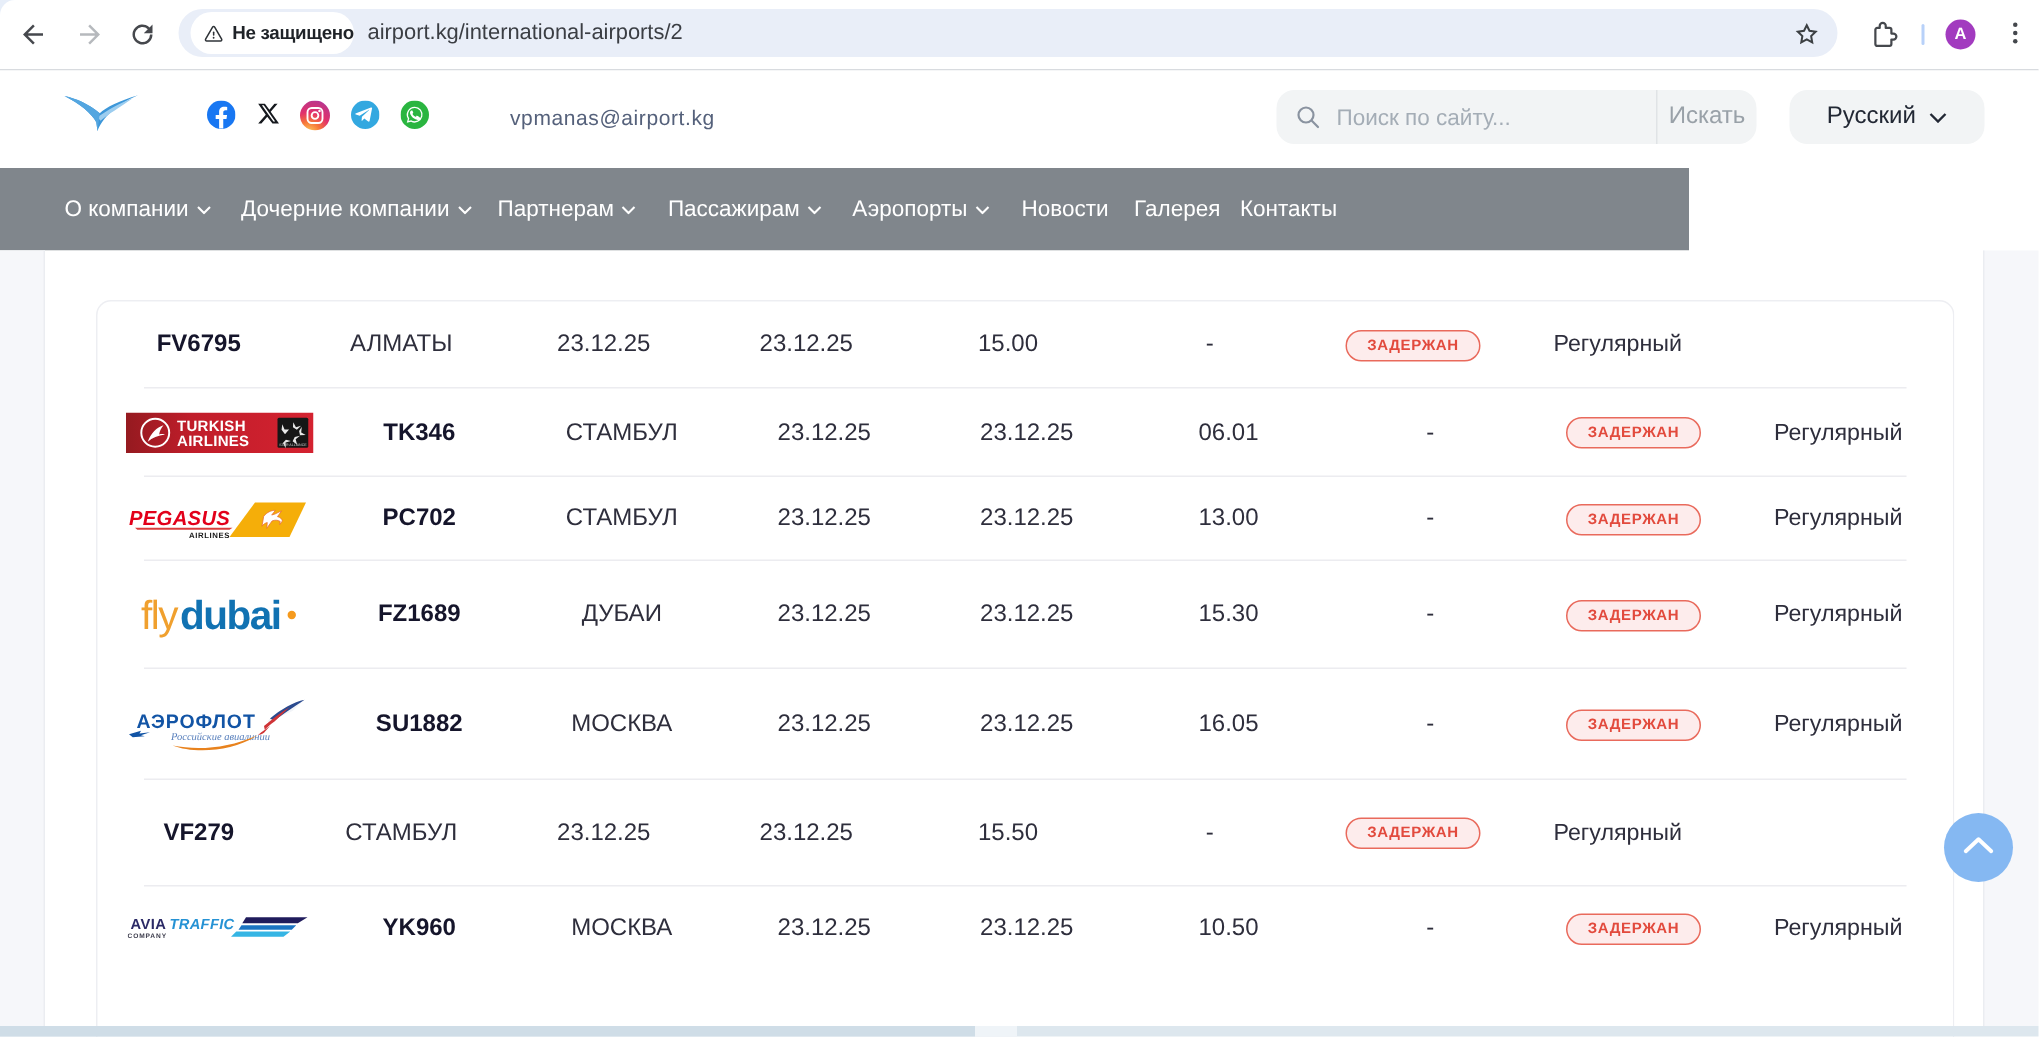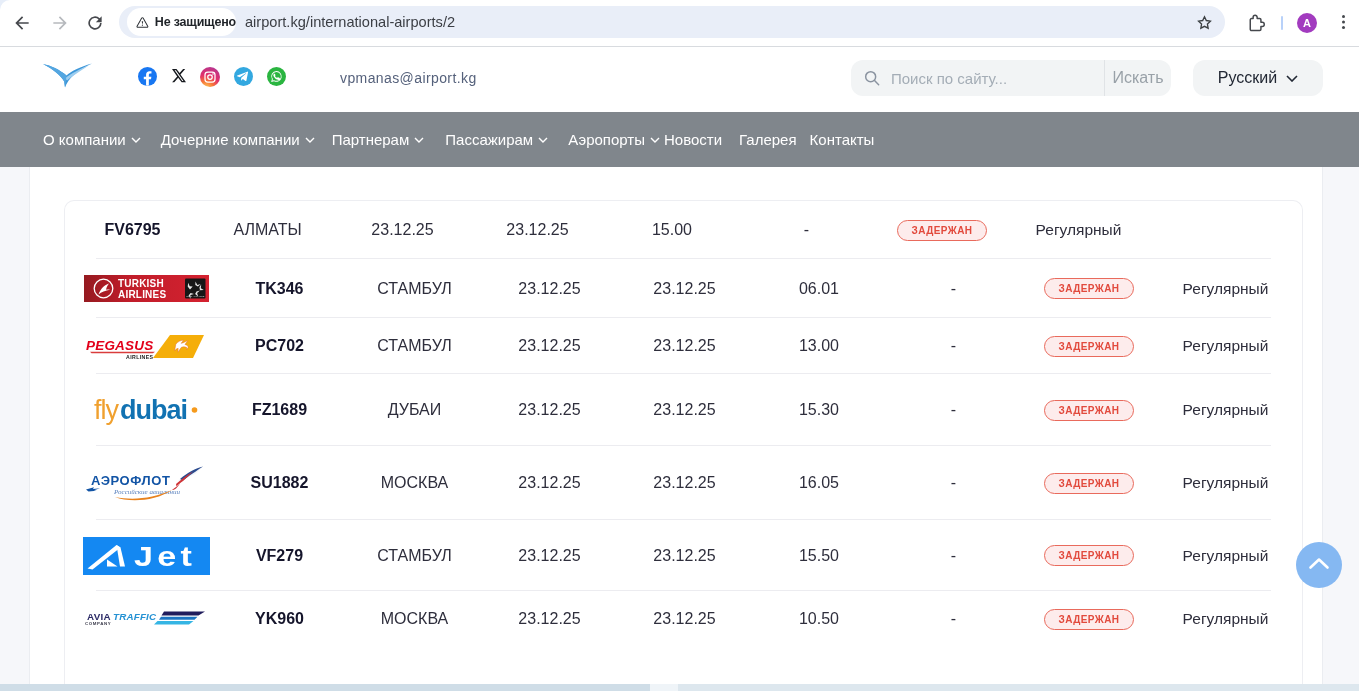--- a/index.html
+++ b/index.html
@@ -15,21 +15,21 @@
 
 #siteheader{position:absolute;left:0;top:47px;width:1359px;height:65px;background:#fff;padding-left:39px;}
 .soc{position:absolute;top:20px;}
 #email{position:absolute;left:340px;top:23px;font-size:14px;color:#55617b;letter-spacing:.4px;}
 #search{position:absolute;left:851px;top:13px;width:320px;height:36px;background:#f2f4f5;border-radius:12px;display:flex;align-items:center;}
 #search .ph{color:#a4adb6;font-size:15px;margin-left:11px;}
 #search .div{position:absolute;left:253px;top:0;width:1px;height:36px;background:#e0e3e6;}
 #search .btn{position:absolute;left:254px;width:66px;text-align:center;color:#99a1a8;font-size:16px;}
 #lang{position:absolute;left:1193px;top:13px;width:130px;height:36px;background:#f2f4f5;border-radius:12px;display:flex;align-items:center;justify-content:center;font-size:16px;color:#222834;}
 
-#nav{position:absolute;left:0;top:112px;width:1359px;height:55px;background:#80868c;display:flex;align-items:center;color:#fff;font-size:15px;}
+#nav{position:absolute;left:0;top:112px;width:1126px;height:55px;background:#80868c;display:flex;align-items:center;color:#fff;font-size:15px;}
 #nav .item{display:flex;align-items:center;white-space:nowrap;}
 #nav svg{margin-left:5px;}
 
 #main{position:absolute;left:0;top:167px;width:1359px;height:524px;background:#fff;}
 #rightstrip{position:absolute;left:1322px;top:167px;width:37px;height:517px;background:#f6f7fa;border-left:1px solid #ebedf1;}
 #leftstrip{position:absolute;left:0;top:167px;width:30px;height:517px;background:#f6f7fa;border-right:1px solid #ebedf1;}
 #card{position:absolute;left:64px;top:33px;width:1239px;height:492px;background:#fff;border:1px solid #edeef2;border-bottom:none;border-radius:10px 10px 0 0;overflow:hidden;}
 #thead{display:flex;height:54px;background:#1f51a3;color:#fff;font-size:15.3px;align-items:center;}
 .row{display:flex;align-items:center;position:relative;}
 .row:after{content:"";position:absolute;left:31px;right:31px;bottom:0;height:1px;background:#ececf0;}
@@ -147,21 +147,21 @@
       </svg></div>
   <div class="item" style="margin-left:17px">Партнерам<svg width="10" height="6" viewBox="0 0 10 6">
         <path d="M1 1l4 4 4-4" fill="none" stroke="#fff" stroke-width="1.4"></path>
       </svg></div>
   <div class="item" style="margin-left:21px">Пассажирам<svg width="10" height="6" viewBox="0 0 10 6">
         <path d="M1 1l4 4 4-4" fill="none" stroke="#fff" stroke-width="1.4"></path>
       </svg></div>
   <div class="item" style="margin-left:20px">Аэропорты<svg width="10" height="6" viewBox="0 0 10 6">
         <path d="M1 1l4 4 4-4" fill="none" stroke="#fff" stroke-width="1.4"></path>
       </svg></div>
-  <div class="item" style="margin-left:4px">Новости</div>
+  <div class="item" style="margin-left:21px">Новости</div>
   <div class="item" style="margin-left:17px">Галерея</div>
   <div class="item" style="margin-left:13px">Контакты</div>
 </div>
 
 <div id="main">
   <div id="card">
     <div id="tbody">
 
       <div class="row" style="height:58px">
         <div class="c c2 flight">FV6795</div>
@@ -279,29 +279,20 @@
           <div class="c c5 txt">23.12.25</div>
           <div class="c c6 txt">16.05</div>
           <div class="c c7 txt">-</div>
           <div class="c c8">
             <span class="badge">ЗАДЕРЖАН</span>
           </div>
           <div class="c c9 txt">Регулярный</div>
       </div>
 
       <div class="row" style="height:71px">
-        <div class="c c1">
-            <svg width="127" height="38" viewBox="0 0 127 38">
-              <rect width="127" height="38" fill="#1488f2"></rect>
-<polygon points="4.5,31.5 33.5,8 37.5,10.5 9.5,32.5" fill="#fff"></polygon>
-<polygon points="33.5,8 37.5,10.5 42,29.5 37,29.5" fill="#fff"></polygon>
-<polygon points="24,22.5 34.5,29.5 24,29.5" fill="#fff"></polygon>
-<text x="36" y="24.5" font-family="Liberation Sans,sans-serif" font-size="24" font-weight="bold" fill="#fff" letter-spacing="3" transform="scale(1.42 1.18)">Jet</text>
-            </svg>
-          </div>
         <div class="c c2 flight">VF279</div>
           <div class="c c3 txt">СТАМБУЛ</div>
           <div class="c c4 txt">23.12.25</div>
           <div class="c c5 txt">23.12.25</div>
           <div class="c c6 txt">15.50</div>
           <div class="c c7 txt">-</div>
           <div class="c c8">
             <span class="badge">ЗАДЕРЖАН</span>
           </div>
           <div class="c c9 txt">Регулярный</div>

